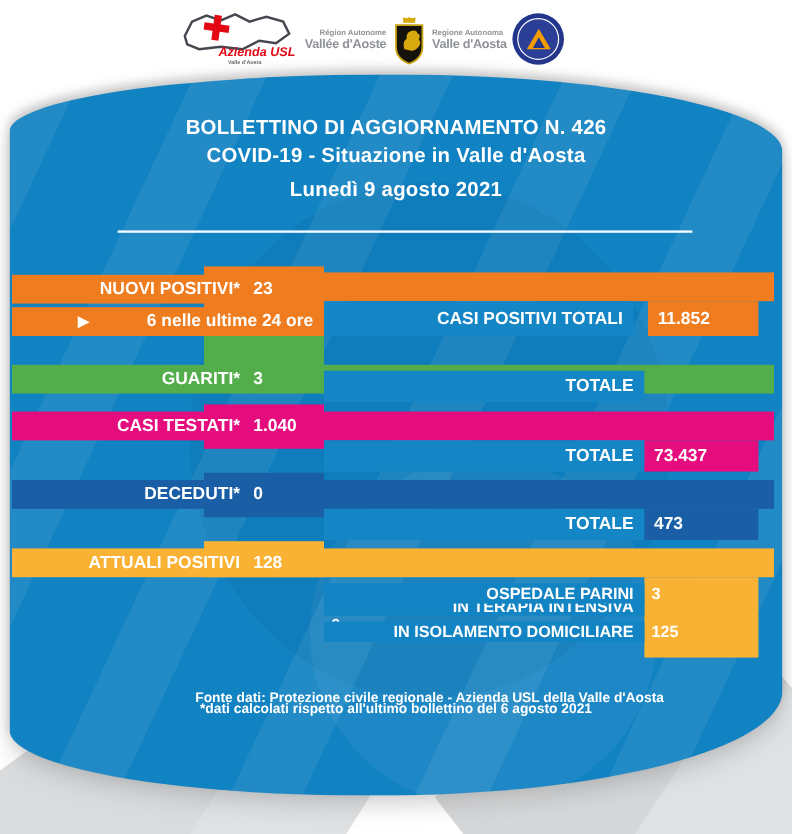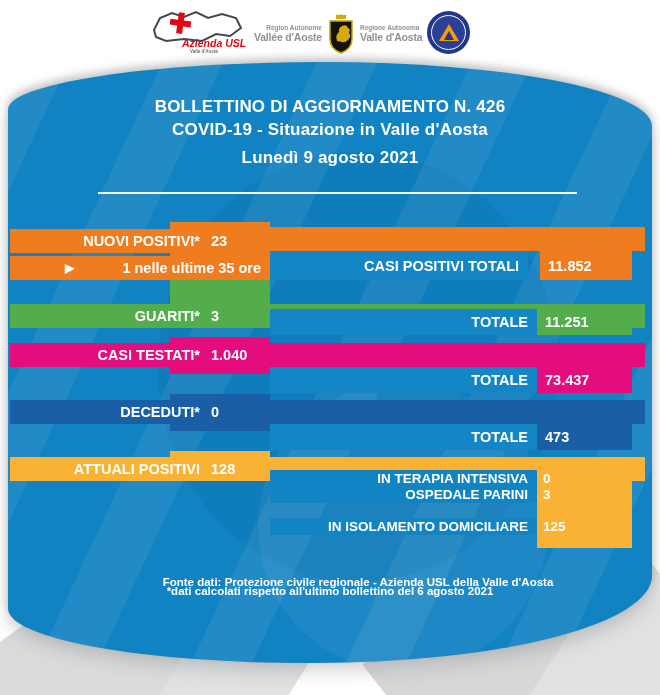--- a/index.html
+++ b/index.html
@@ -126,36 +126,35 @@
     </div>
     <div class="divider"></div>
 
     <div class="vbar" style="left: 162px; top: 160px; width: 100px; height: 58px; background-color: rgb(239, 125, 32);"></div>
     <div class="hbar" style="left: 2px; top: 167px; width: 260px; height: 24px; background-color: rgb(239, 125, 32);">
       <span class="lab">NUOVI POSITIVI*</span>
       <span class="val">23</span>
     </div>
     <div class="hbar sub" style="left: 2px; top: 194px; width: 260px; height: 24px; background-color: rgb(239, 125, 32);">
       <span class="play">▶</span>
-      <span class="subtxt">1 nelle ultime 35 ore</span>
+      <span class="subtxt">6 nelle ultime 24 ore</span>
     </div>
     <div class="hbar" style="left: 262px; top: 165px; width: 375px; height: 24px; background-color: rgb(239, 125, 32);"></div>
     <div class="trow" style="left:262px;top:189px;width:362px;height:29px;gap:12px;">
       <div class="tlab">CASI POSITIVI TOTALI</div>
       <div class="tnum" style="background-color: rgb(239, 125, 32);">11.852</div>
     </div>
 
     <div class="vbar" style="left: 162px; top: 217px; width: 100px; height: 37px; background-color: rgb(84, 173, 75);"></div>
     <div class="hbar" style="left: 2px; top: 223px; width: 635px; height: 24px; background-color: rgb(84, 173, 75); margin-top: 19px;">
       <span class="lab">GUARITI*</span>
       <span class="val">3</span>
     </div>
     <div class="trow" style="left:262px;top:247px;width:362px;height:26px;">
       <div class="tlab">TOTALE</div>
-      <div class="tnum" style="background-color: rgb(84, 173, 75);">11.251</div>
     </div>
 
     <div class="vbar" style="left: 162px; top: 275px; width: 100px; height: 37px; background-color: rgb(229, 12, 126);"></div>
     <div class="hbar" style="left: 2px; top: 281px; width: 635px; height: 24px; background-color: rgb(229, 12, 126);">
       <span class="lab">CASI TESTATI*</span>
       <span class="val">1.040</span>
     </div>
     <div class="trow" style="left:262px;top:305px;width:362px;height:26px;">
       <div class="tlab">TOTALE</div>
       <div class="tnum" style="background-color: rgb(229, 12, 126);">73.437</div>
@@ -170,21 +169,21 @@
       <div class="tlab">TOTALE</div>
       <div class="tnum" style="background-color: rgb(26, 95, 165);">473</div>
     </div>
 
     <div class="vbar" style="left: 162px; top: 389px; width: 100px; height: 30px; background-color: rgb(249, 178, 51);"></div>
     <div class="hbar" style="left: 2px; top: 395px; width: 635px; height: 24px; background-color: rgb(249, 178, 51);">
       <span class="lab">ATTUALI POSITIVI</span>
       <span class="val">128</span>
     </div>
     <div class="yblock" style="left: 529px; top: 419px; width: 95px; height: 67px; background-color: rgb(249, 178, 51);"></div>
-    <div class="yrow" style="left:262px;top:408px;width:362px;">
+    <div class="yrow" style="left:262px;top:436px;width:362px;flex-direction:column;">
       <div class="ylab">IN TERAPIA INTENSIVA</div>
       <div class="yval">0</div>
     </div>
     <div class="yrow" style="left:262px;top:424px;width:362px;">
       <div class="ylab">OSPEDALE PARINI</div>
       <div class="yval">3</div>
     </div>
     <div class="yrow" style="left:262px;top:456px;width:362px;">
       <div class="ylab">IN ISOLAMENTO DOMICILIARE</div>
       <div class="yval">125</div>

